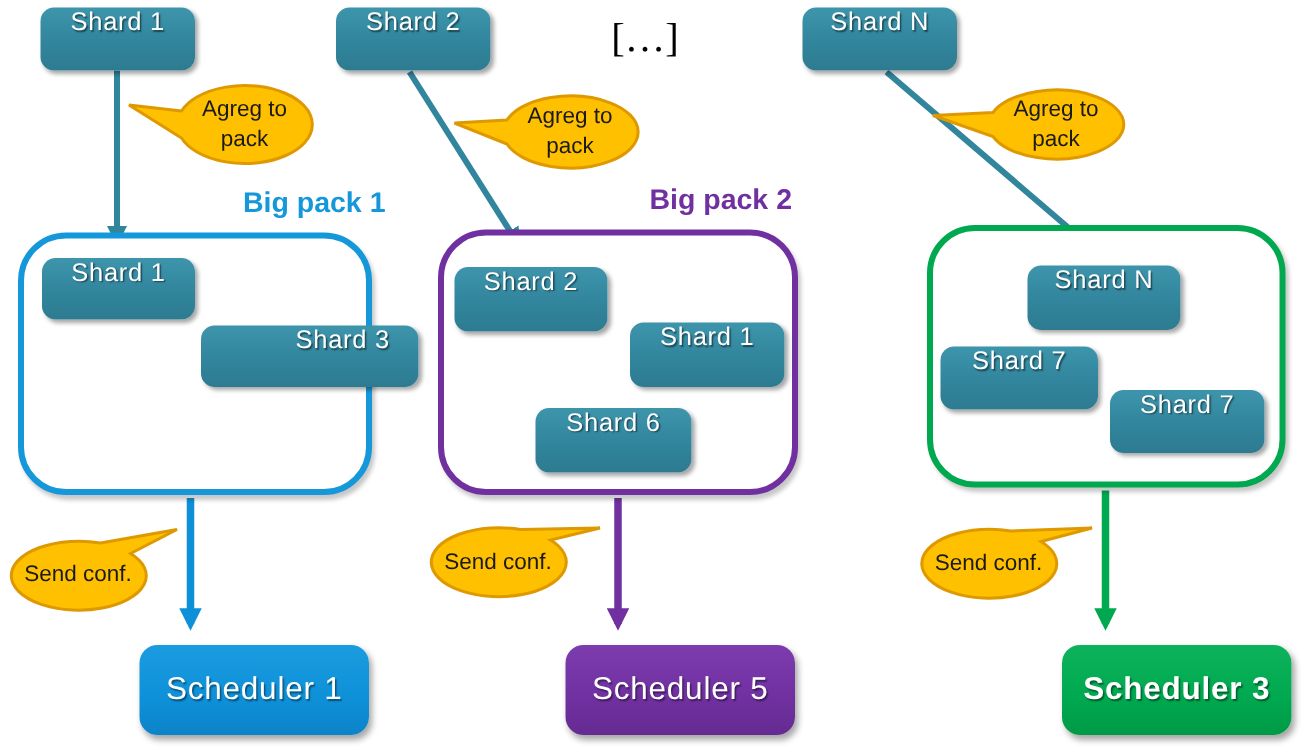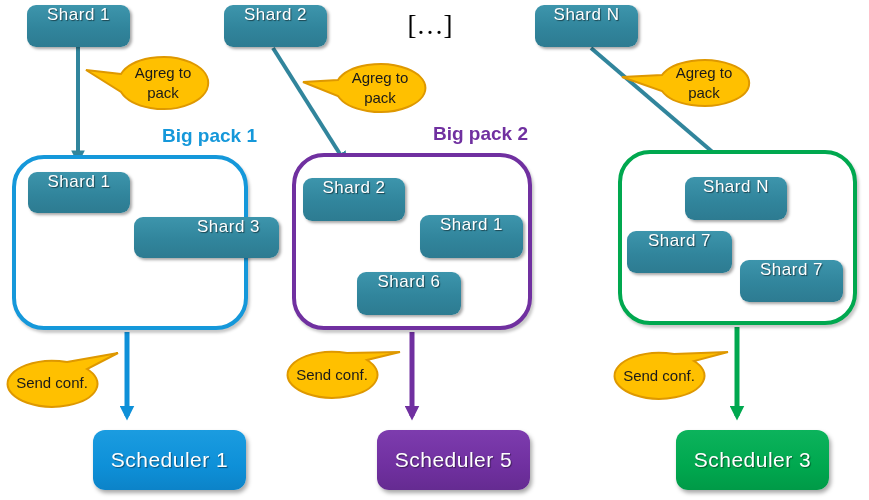--- a/index.html
+++ b/index.html
@@ -142,17 +142,17 @@
   <div class="callout-text" style="left:7px;top:372px;width:90px;height:22px;">Send conf.</div>
   <div class="callout-text" style="left:287px;top:364px;width:90px;height:22px;">Send conf.</div>
   <div class="callout-text" style="left:614px;top:365px;width:90px;height:22px;">Send conf.</div>
 
   <div class="sched" style="left:53px;top:430px;background:linear-gradient(180deg,#1b9ce0 0%,#0e90d8 60%,#0c83c8 100%);">
     <span>Scheduler 1</span>
   </div>
   <div class="sched" style="left:337px;top:430px;background:linear-gradient(180deg,#7d3cae 0%,#7030a0 60%,#652b91 100%);">
     <span>Scheduler 5</span>
   </div>
-  <div class="sched" style="left:636px;top:430px;background:linear-gradient(180deg,#0cb35c 0%,#00a84f 60%,#009a47 100%);">
+  <div class="sched" style="left:668px;top:430px;background:linear-gradient(180deg,#0cb35c 0%,#00a84f 60%,#009a47 100%);font-weight:bold;">
     <span>Scheduler 3</span>
   </div>
 
 </div>
 
 </body></html>

